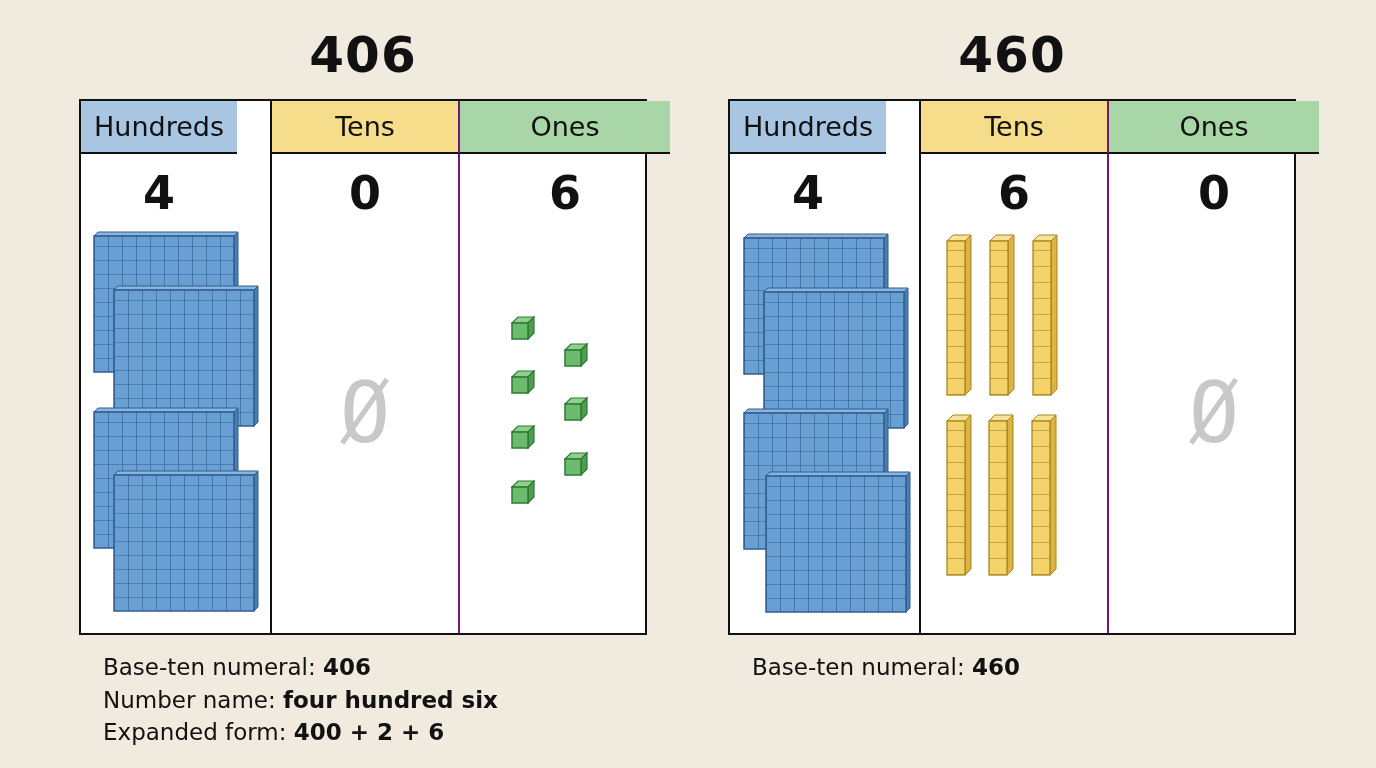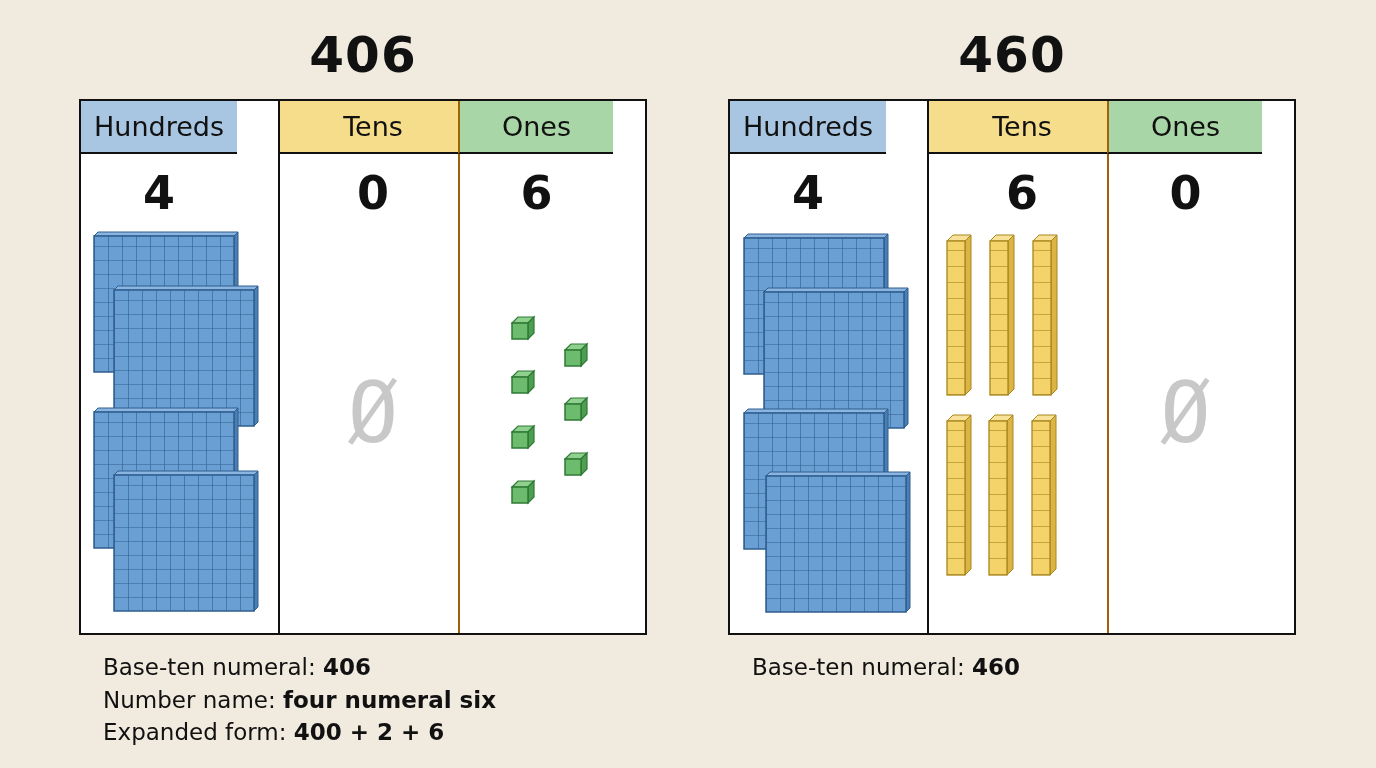--- a/index.html
+++ b/index.html
@@ -22,22 +22,22 @@
     border: 2px solid #111; background: #fff;
   }
   .hdr {
     position: absolute; top: 0; height: 53px;
     border-bottom: 2px solid #111; box-sizing: border-box;
     display: flex; align-items: center; justify-content: center;
     font-size: 27px;
   }
   .col-body { position: absolute; top: 53px; bottom: 0; box-sizing: border-box; }
   .c0 { left: 0; width: 156px; }
-  .c1 { left: 189px; width: 188px; border-left: 2px solid #111; box-sizing: border-box; margin-left: 8px; }
-  .c2 { left: 377px; width: 155px; border-left: 2px solid #a16207; box-sizing: border-box; }
+  .c1 { left: 189px; width: 188px; border-left: 2px solid #111; box-sizing: border-box; }
+  .c2 { left: 377px; width: 212px; border-left: 2px solid #701a75; box-sizing: border-box; }
   .hdr.c0 { background: #a8c6e2; }
   .hdr.c1 { background: #f6dd8c; }
   .hdr.c2 { background: #a9d6a6; }
   .digit {
     position: absolute; top: 12px; left: 0; right: 0; text-align: center;
     font-size: 46px; font-weight: bold;
   }
   .empty-zero {
     position: absolute; top: 210px; left: 0; right: 0; text-align: center;
     font-size: 84px; color: #c8c8c8; font-family: "DejaVu Sans Mono", monospace;
@@ -118,21 +118,21 @@
       <g>
           <use href="#cube" x="484" y="352"></use>
         </g>
       <g>
           <use href="#cube" x="431" y="380"></use>
         </g>
     </svg>
   </div>
   <div class="info">
     <div><span>Base-ten numeral:</span> <span class="v">406</span></div>
-    <div><span>Number name:</span> <span class="v">four numeral six</span></div>
+    <div><span>Number name:</span> <span class="v">four hundred six</span></div>
     <div><span>Expanded form:</span> <span class="v">400 + 2 + 6</span></div>
   </div>
 </div>
 
 <div class="panel right">
   <div class="title">460</div>
   <div class="table">
     <div class="hdr c0">Hundreds</div>
     <div class="hdr c1">Tens</div>
     <div class="hdr c2">Ones</div>

